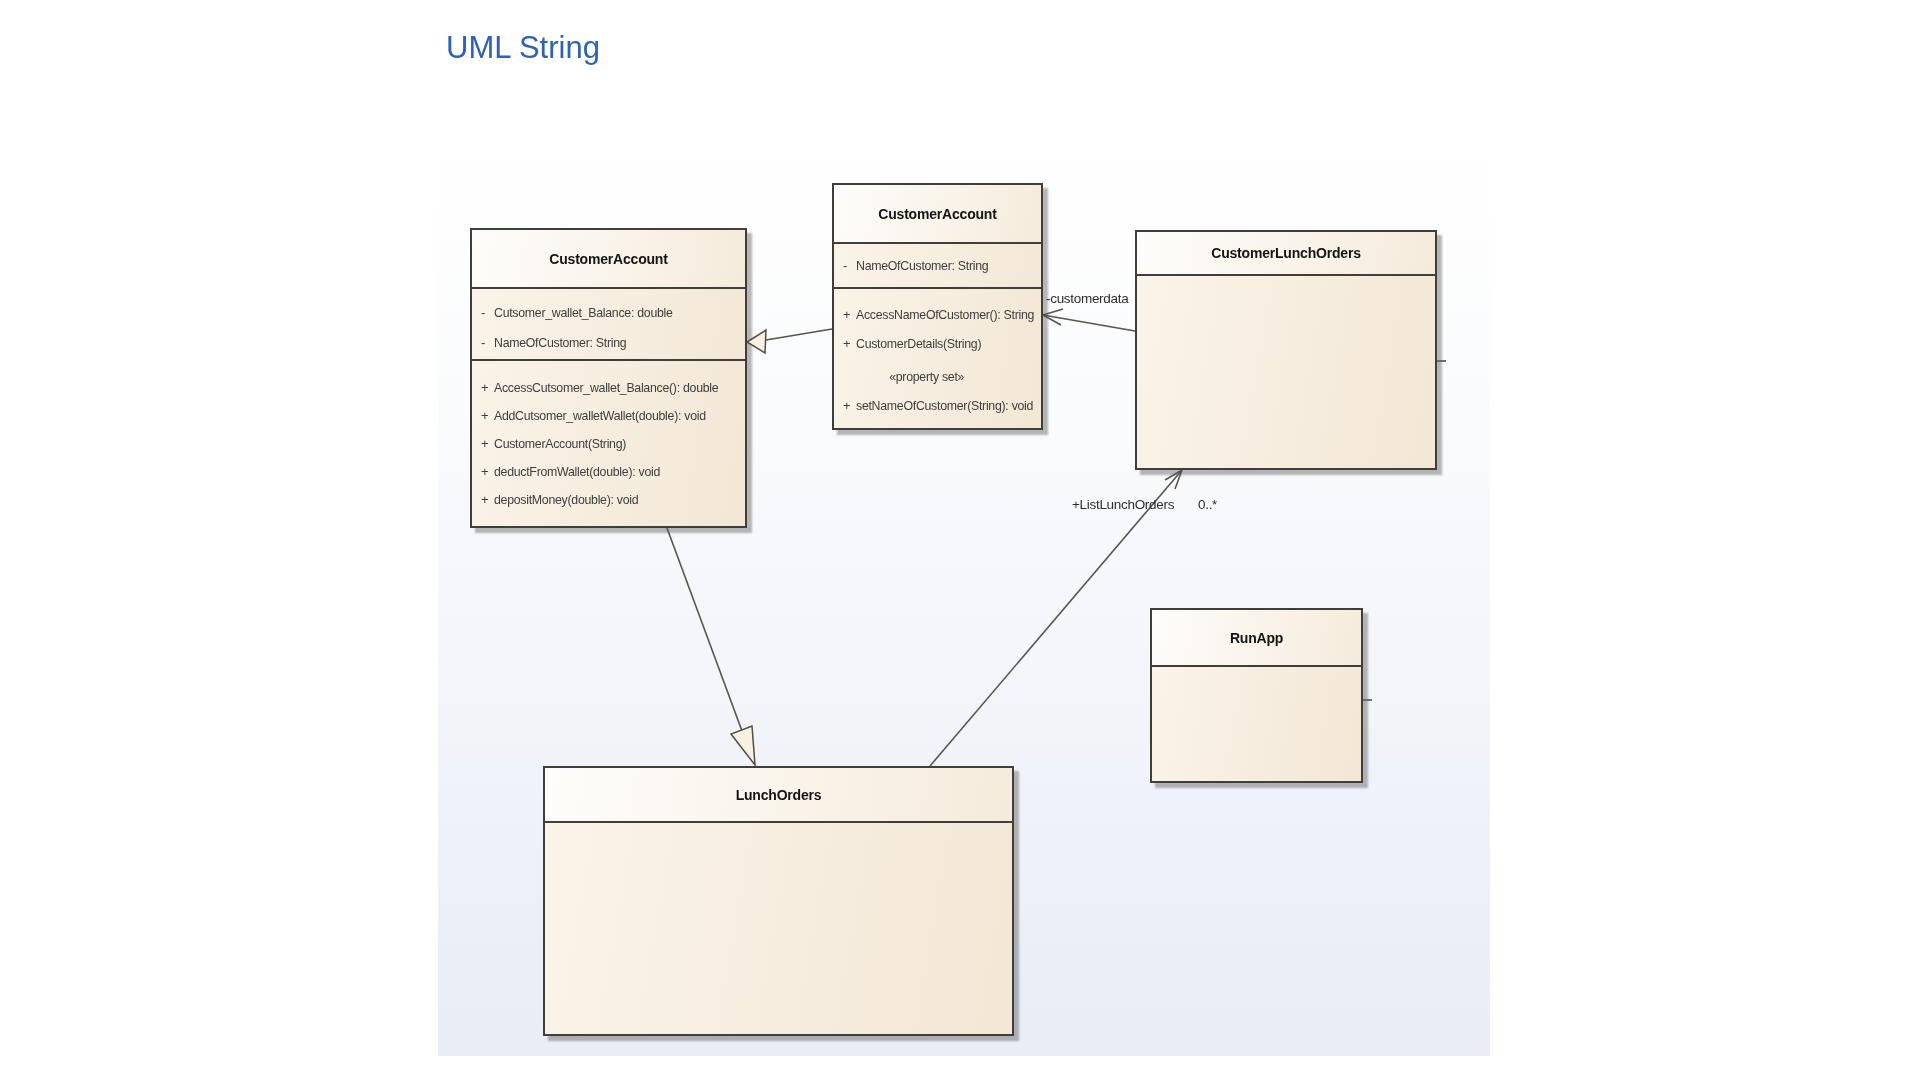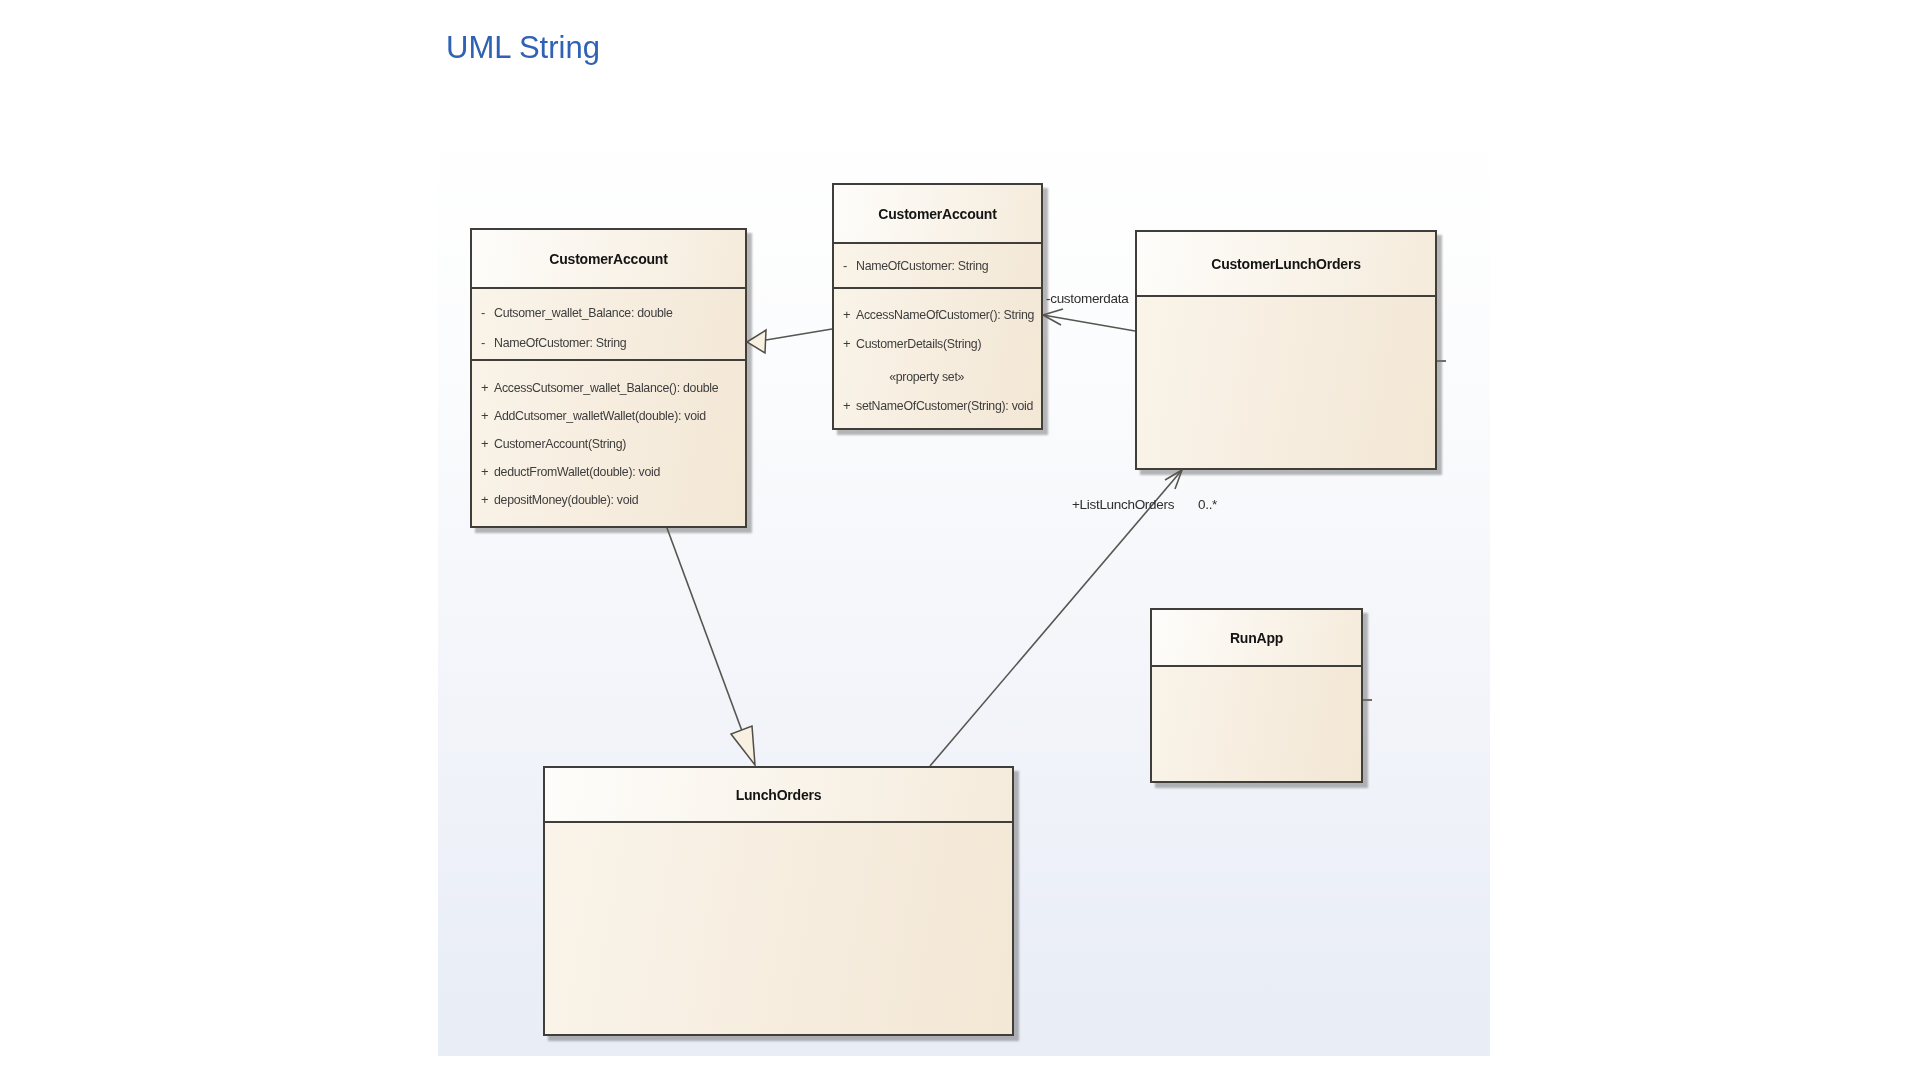--- a/index.html
+++ b/index.html
@@ -116,21 +116,21 @@
       <span class="uml-text">«property set»</span>
     </div>
     <div class="uml-row" style="height:29px;">
       <span class="uml-vis">+</span>
       <span class="uml-text">setNameOfCustomer(String): void</span>
     </div>
   </div>
 </div>
 
 <div class="uml-class" style="left:1135px;top:230px;width:302px;height:240px;">
-  <div class="uml-title" style="height:65px;">CustomerLunchOrders</div>
+  <div class="uml-title" style="height:44px;">CustomerLunchOrders</div>
   <div class="uml-compartment" style="flex:1 1 auto;"></div>
 </div>
 
 <div class="uml-class" style="left:1150px;top:608px;width:213px;height:175px;">
   <div class="uml-title" style="height:57px;">RunApp</div>
   <div class="uml-compartment" style="flex:1 1 auto;"></div>
 </div>
 
 <div class="uml-class" style="left:543px;top:766px;width:471px;height:270px;">
   <div class="uml-title" style="height:55px;">LunchOrders</div>

